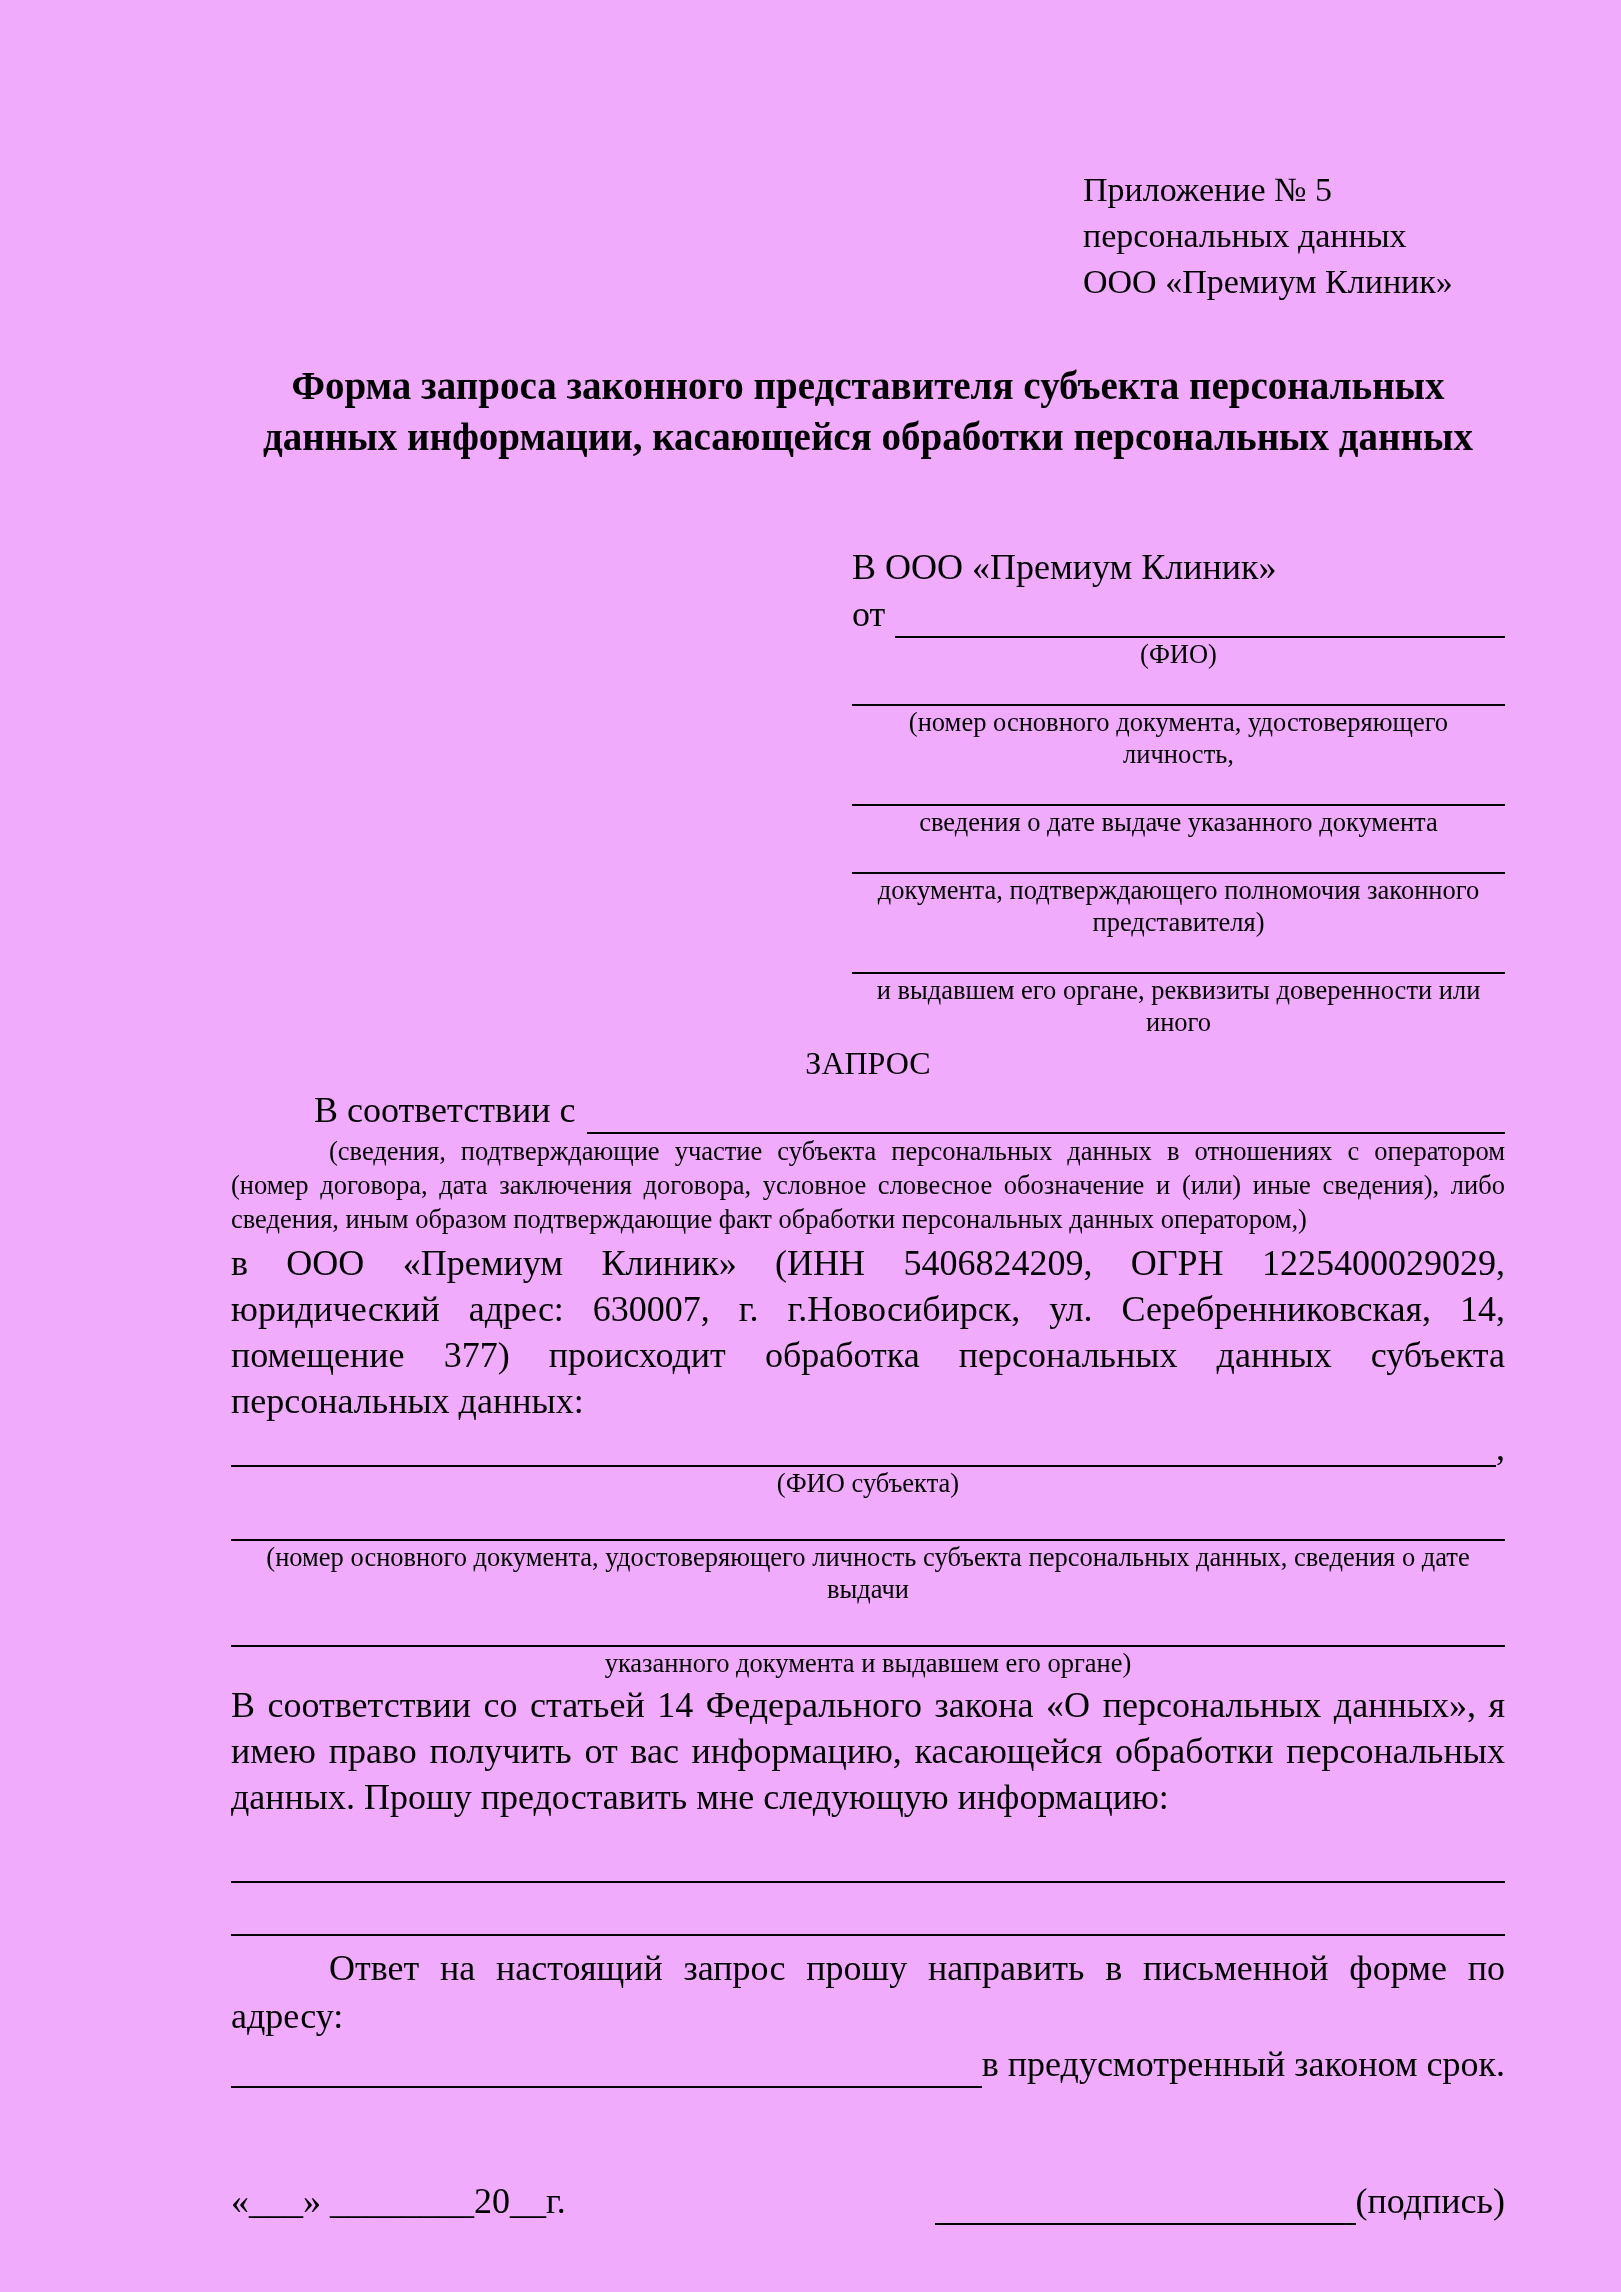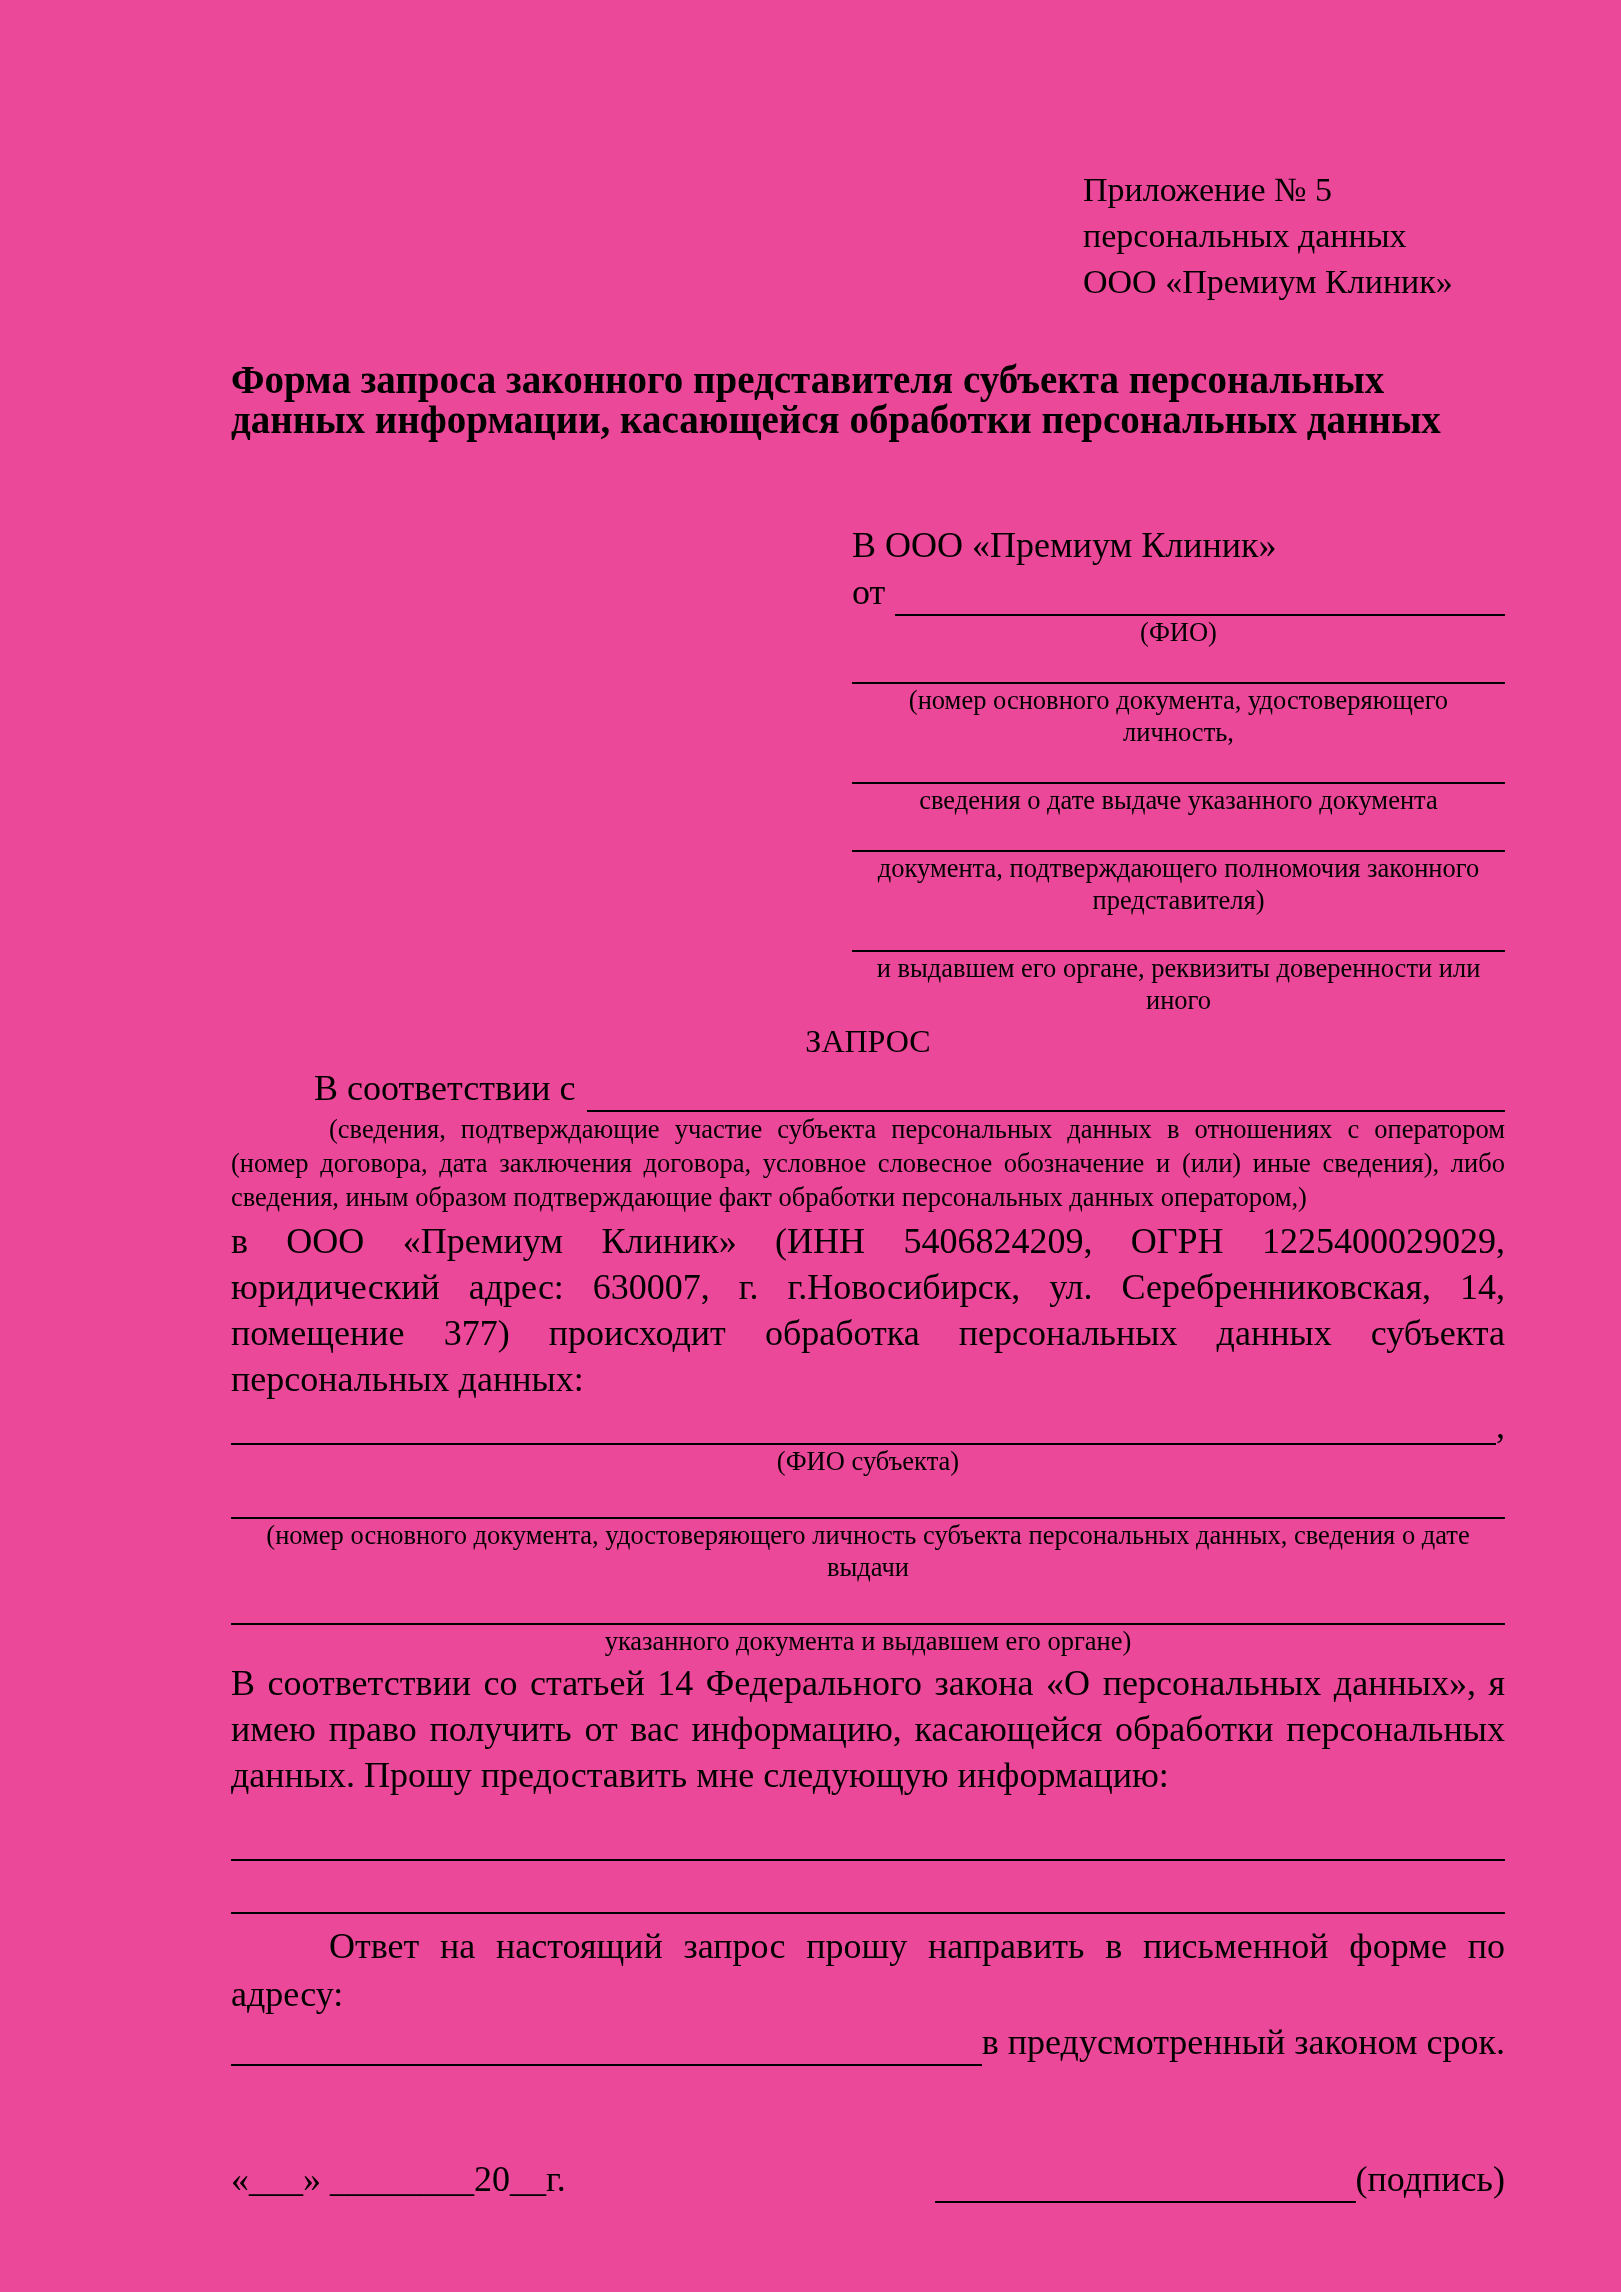--- a/index.html
+++ b/index.html
@@ -1,42 +1,43 @@
 <!DOCTYPE html>
 <html lang="ru"><head>
 <meta charset="utf-8">
 <style>
   html, body { margin: 0; padding: 0; background: #888; }
   .page {
     position: relative;
     width: 1621px;
     height: 2293px;
     margin: 0 auto;
-    background: #ec4899;
+    background: #f0abfc;
     color: #000000;
     font-family: "Liberation Serif", "DejaVu Serif", serif;
     box-sizing: border-box;
     padding: 167px 116px 0 231px;
     overflow: hidden;
   }
 
   
   .appendix {
     margin-left: 852px;
     font-size: 34px;
     line-height: 46px;
     white-space: nowrap;
   }
 
   
   .doc-title {
     margin-top: 55px;
     font-size: 39px;
     font-weight: bold;
-    line-height: 40px;
+    line-height: 51px;
+    text-align: center;
   }
 
   
   .addressee {
     margin-top: 82px;
     margin-left: 621px;
     width: 653px;
     font-size: 36px;
     line-height: 47px;
   }

